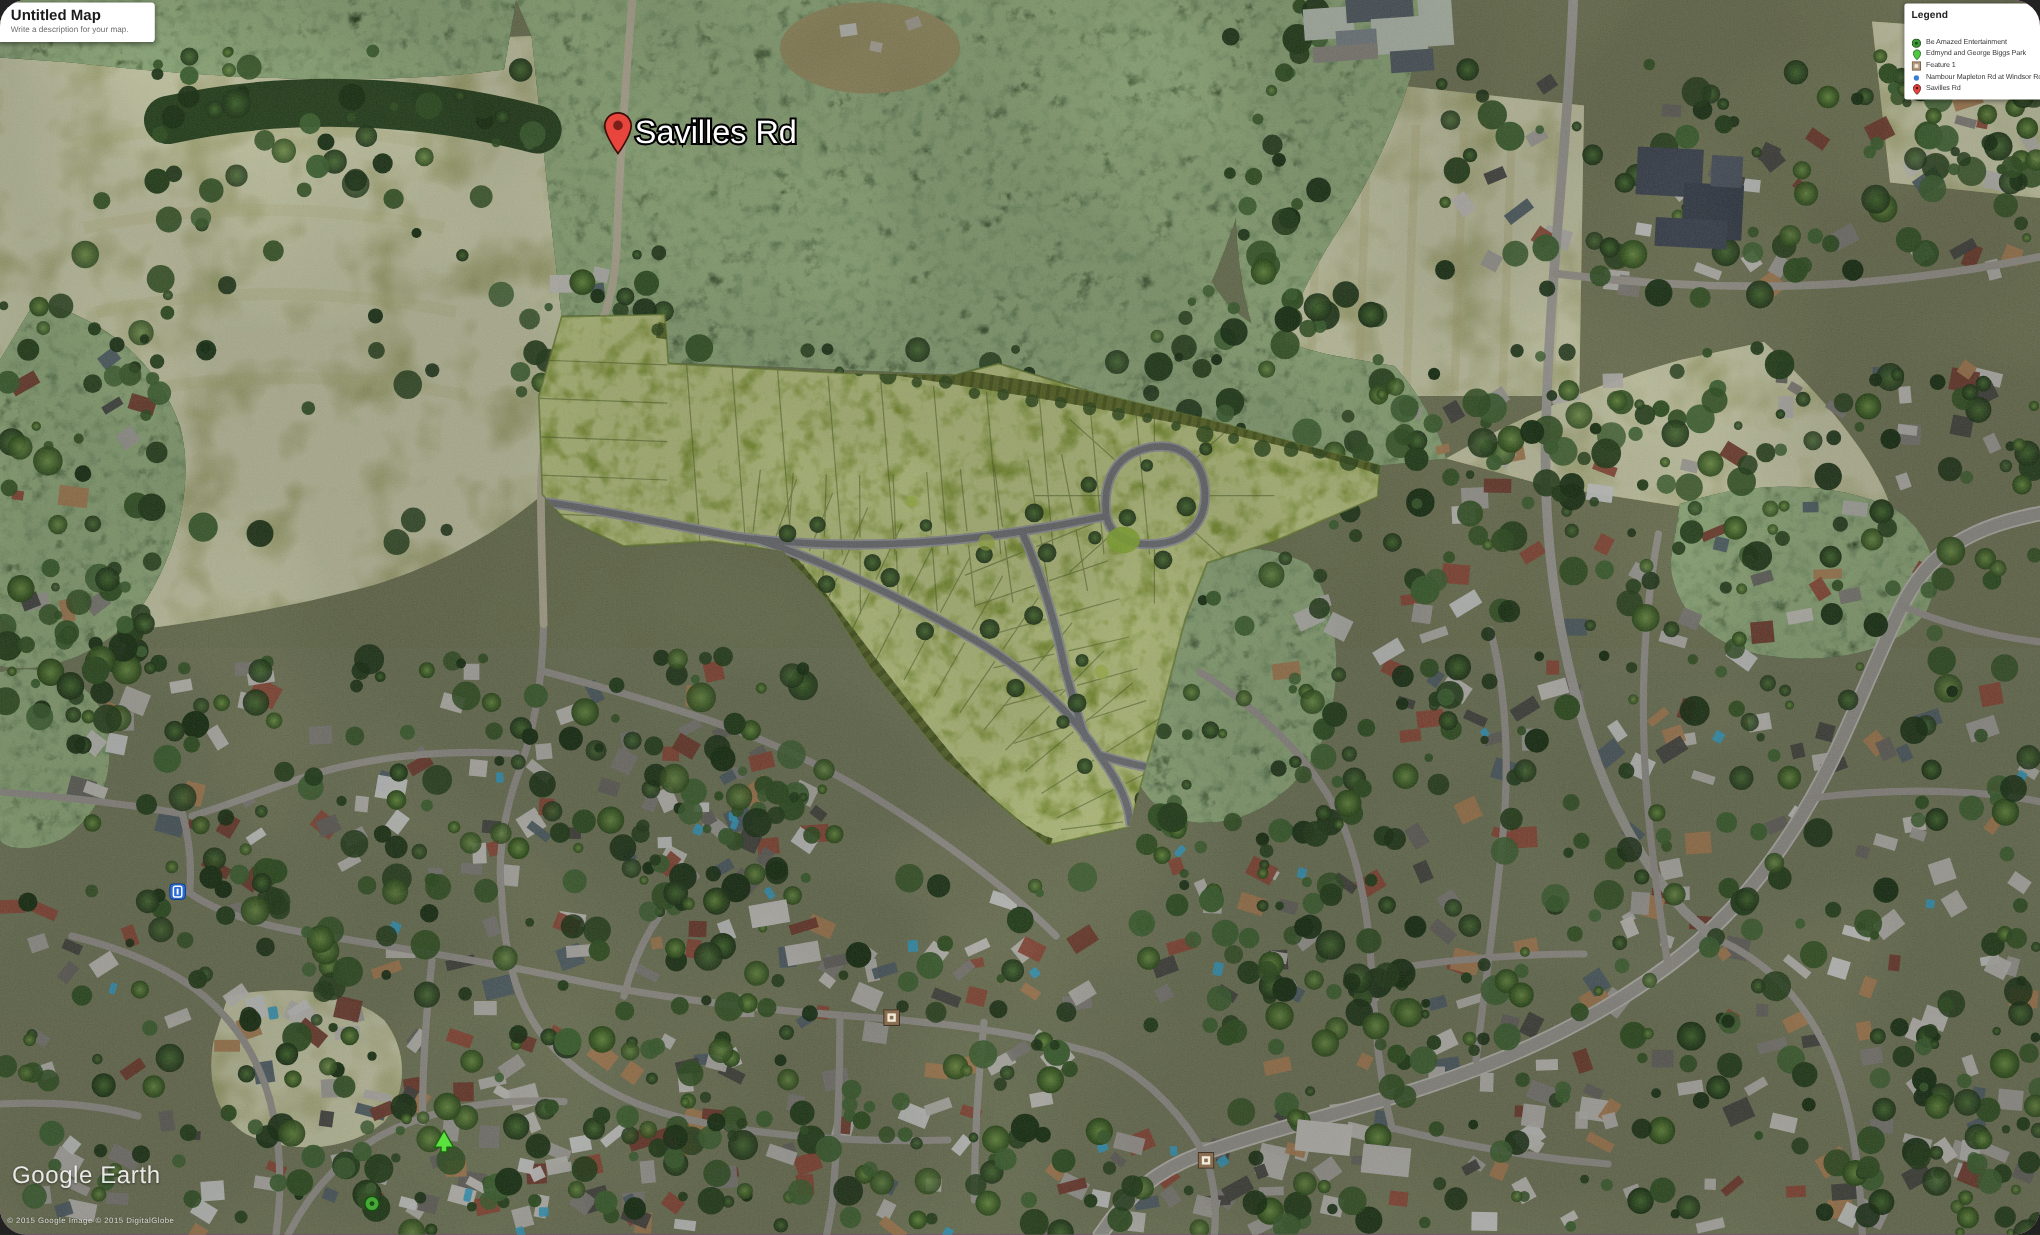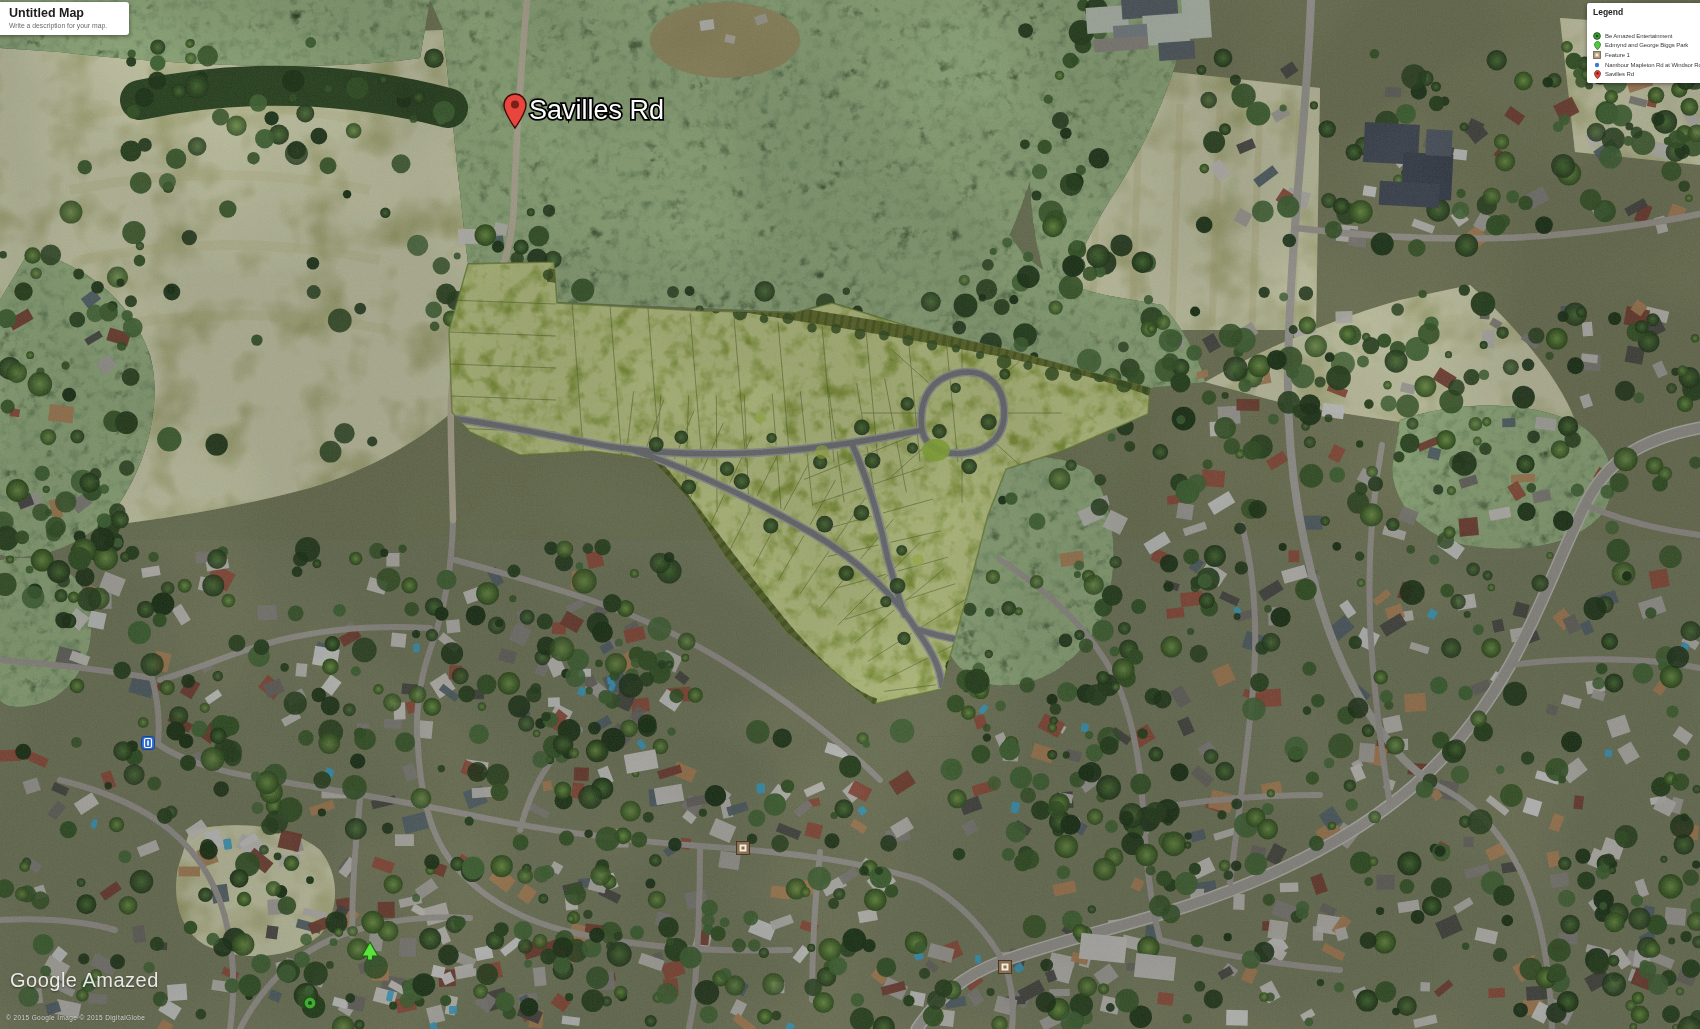--- a/index.html
+++ b/index.html
@@ -1,17 +1,17 @@
 <!DOCTYPE html>
 <html><head>
 <meta charset="utf-8">
 <style>
   html,body{margin:0;padding:0;background:#222;}
   #stage{position:relative;width:1700px;height:1029px;overflow:hidden;
-         font-family:"Liberation Sans",sans-serif;background:#d946ef;}
+         font-family:"Liberation Sans",sans-serif;background:#d946ef;border-radius:22px;}
   #scene{position:absolute;left:0;top:0;}
   
   .map-panel{position:absolute;left:0;top:2px;width:114px;background:#fff;
     border-radius:0 3px 3px 0;box-shadow:0 1px 4px rgba(0,0,0,.45);
     padding:4px 6px 5px 9px;z-index:30;}
   .map-panel .title{font-size:12.5px;font-weight:bold;color:#1b1b1b;line-height:14px;}
   .map-panel .desc{font-size:6.8px;color:#6b6b6b;margin-top:2px;line-height:8px;}
   
   .legend{position:absolute;right:0;top:3px;width:103px;background:#fff;
     box-shadow:0 1px 4px rgba(0,0,0,.45);padding:4px 4px 4px 6px;z-index:30;border-radius:2px 0 0 2px;}
@@ -2367,16 +2367,16 @@
     <polygon points="10,1 18,15 12.5,15 12.5,19 7.5,19 7.5,15 2,15" stroke="#1f6414" stroke-width="1.2" fill="#5ce23e"></polygon>
   </svg>
 </div>
 <div class="mk" style="left:303px;top:996px;">
   <svg width="14" height="14" viewBox="0 0 14 14">
     <circle cx="7" cy="7" r="6" stroke="#174f12" stroke-width="1.2" fill="#46a837"></circle>
     <circle cx="7" cy="7" r="2" fill="#174f12"></circle>
   </svg>
 </div>
 
-<div class="brand">Google Amazed</div>
+<div class="brand">Google Earth</div>
 <div class="attr">© 2015 Google   Image © 2015 DigitalGlobe</div>
 
 </div>
 
 </body></html>

